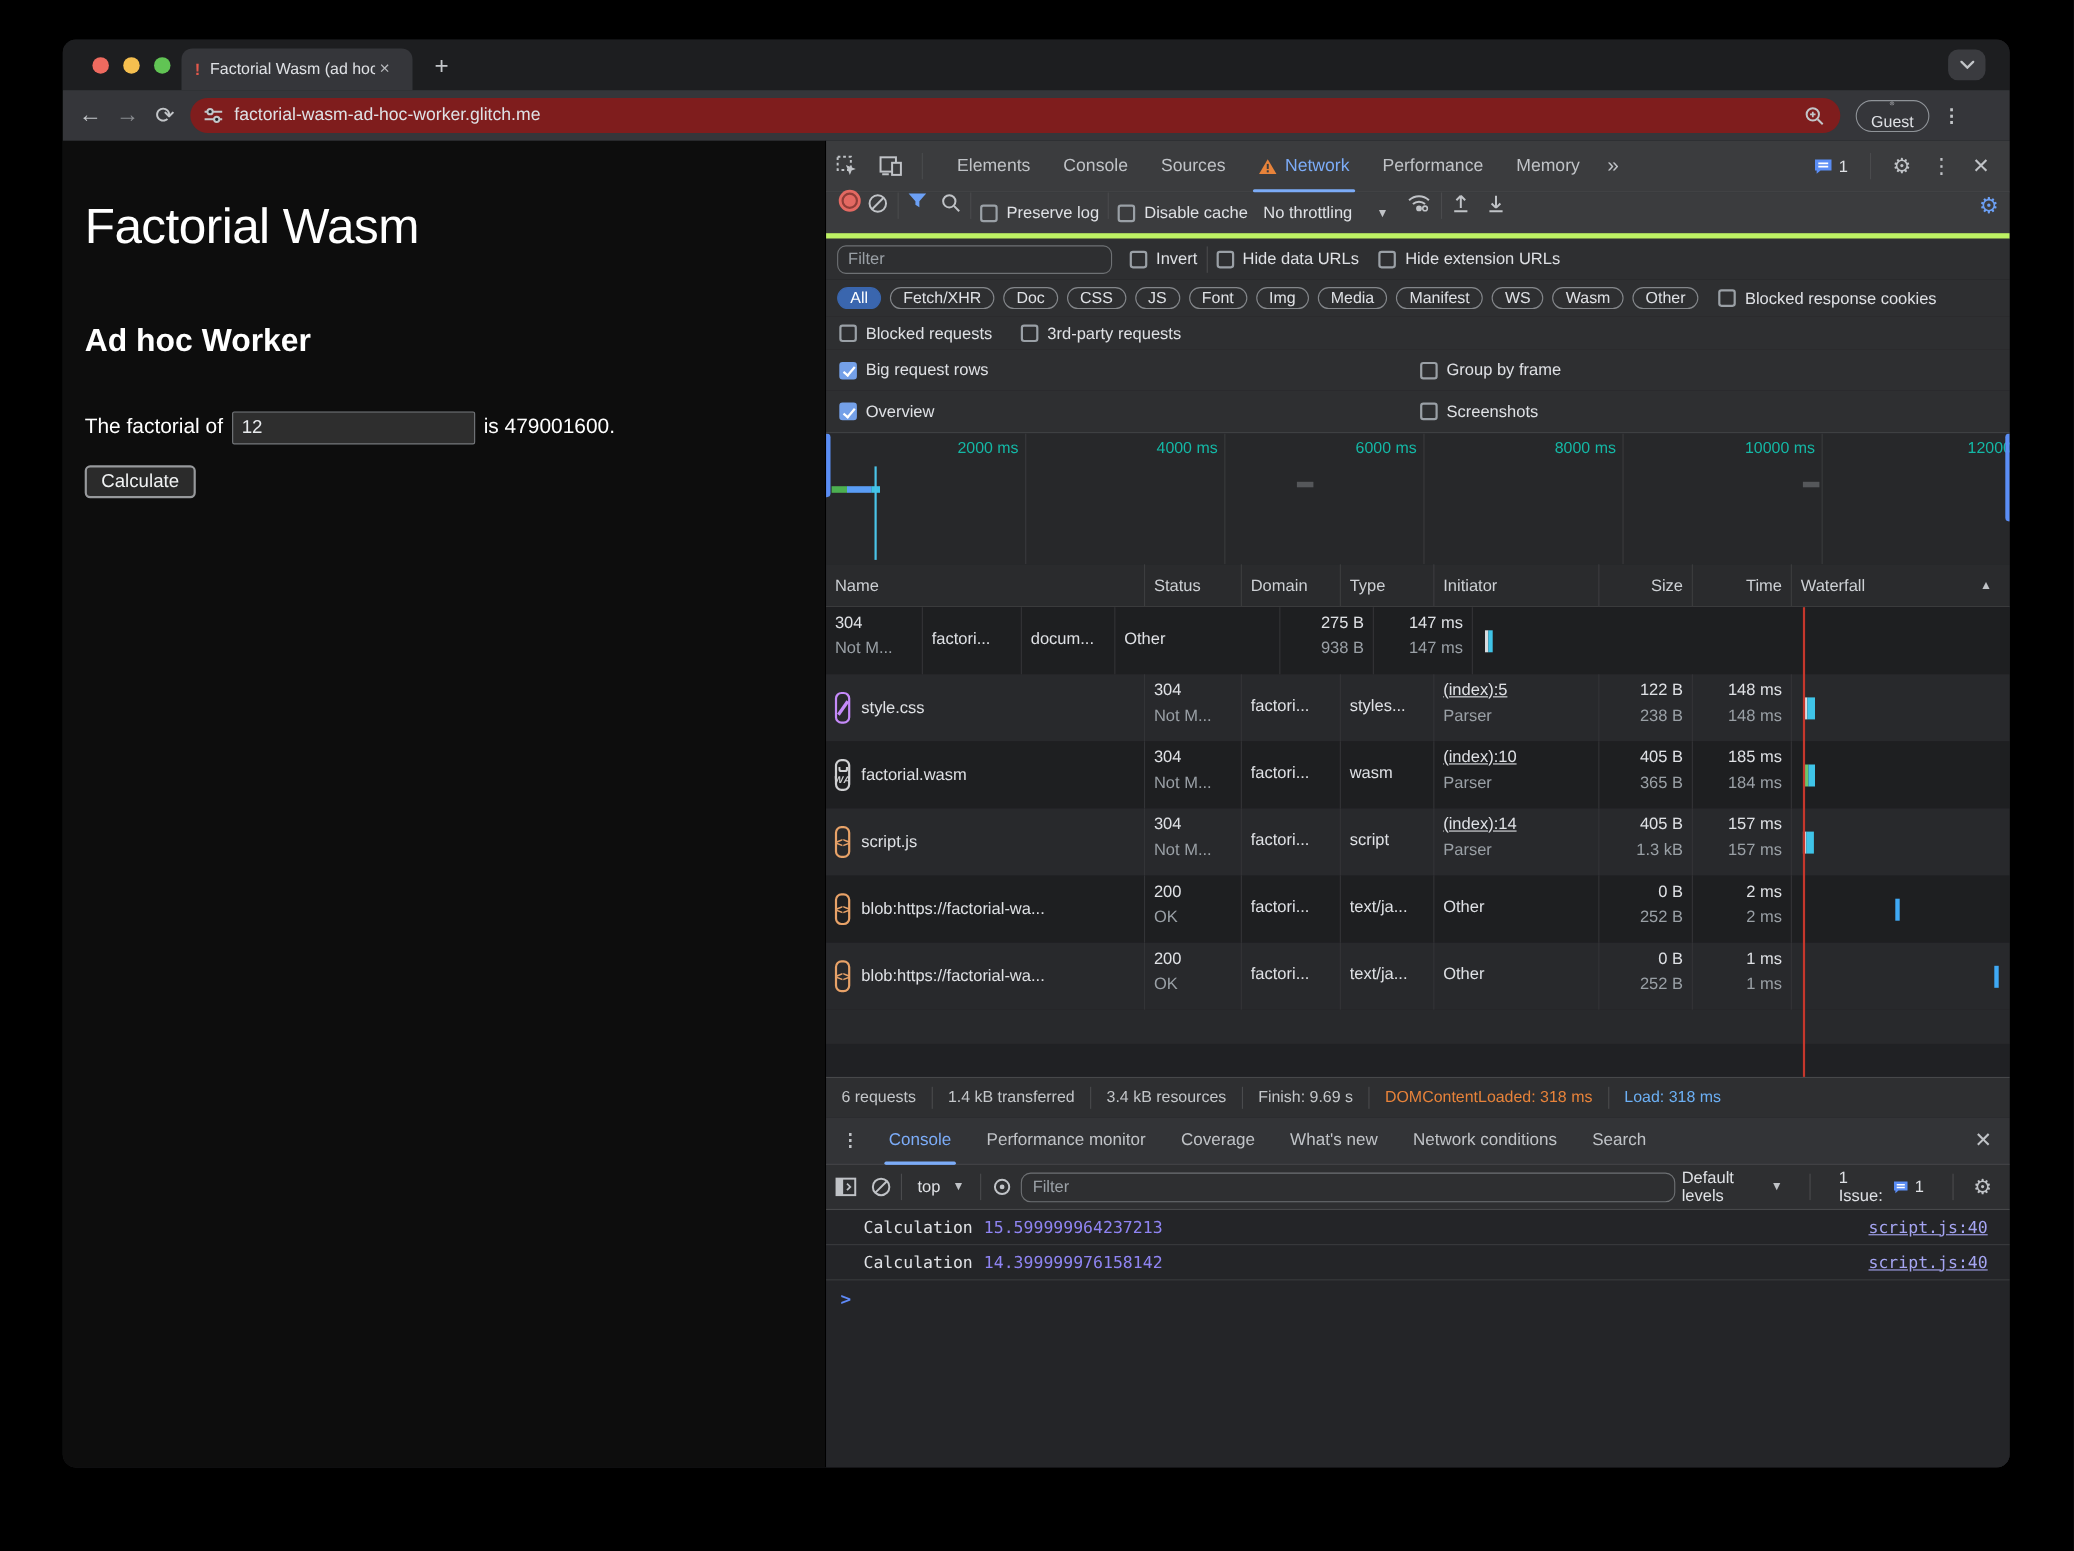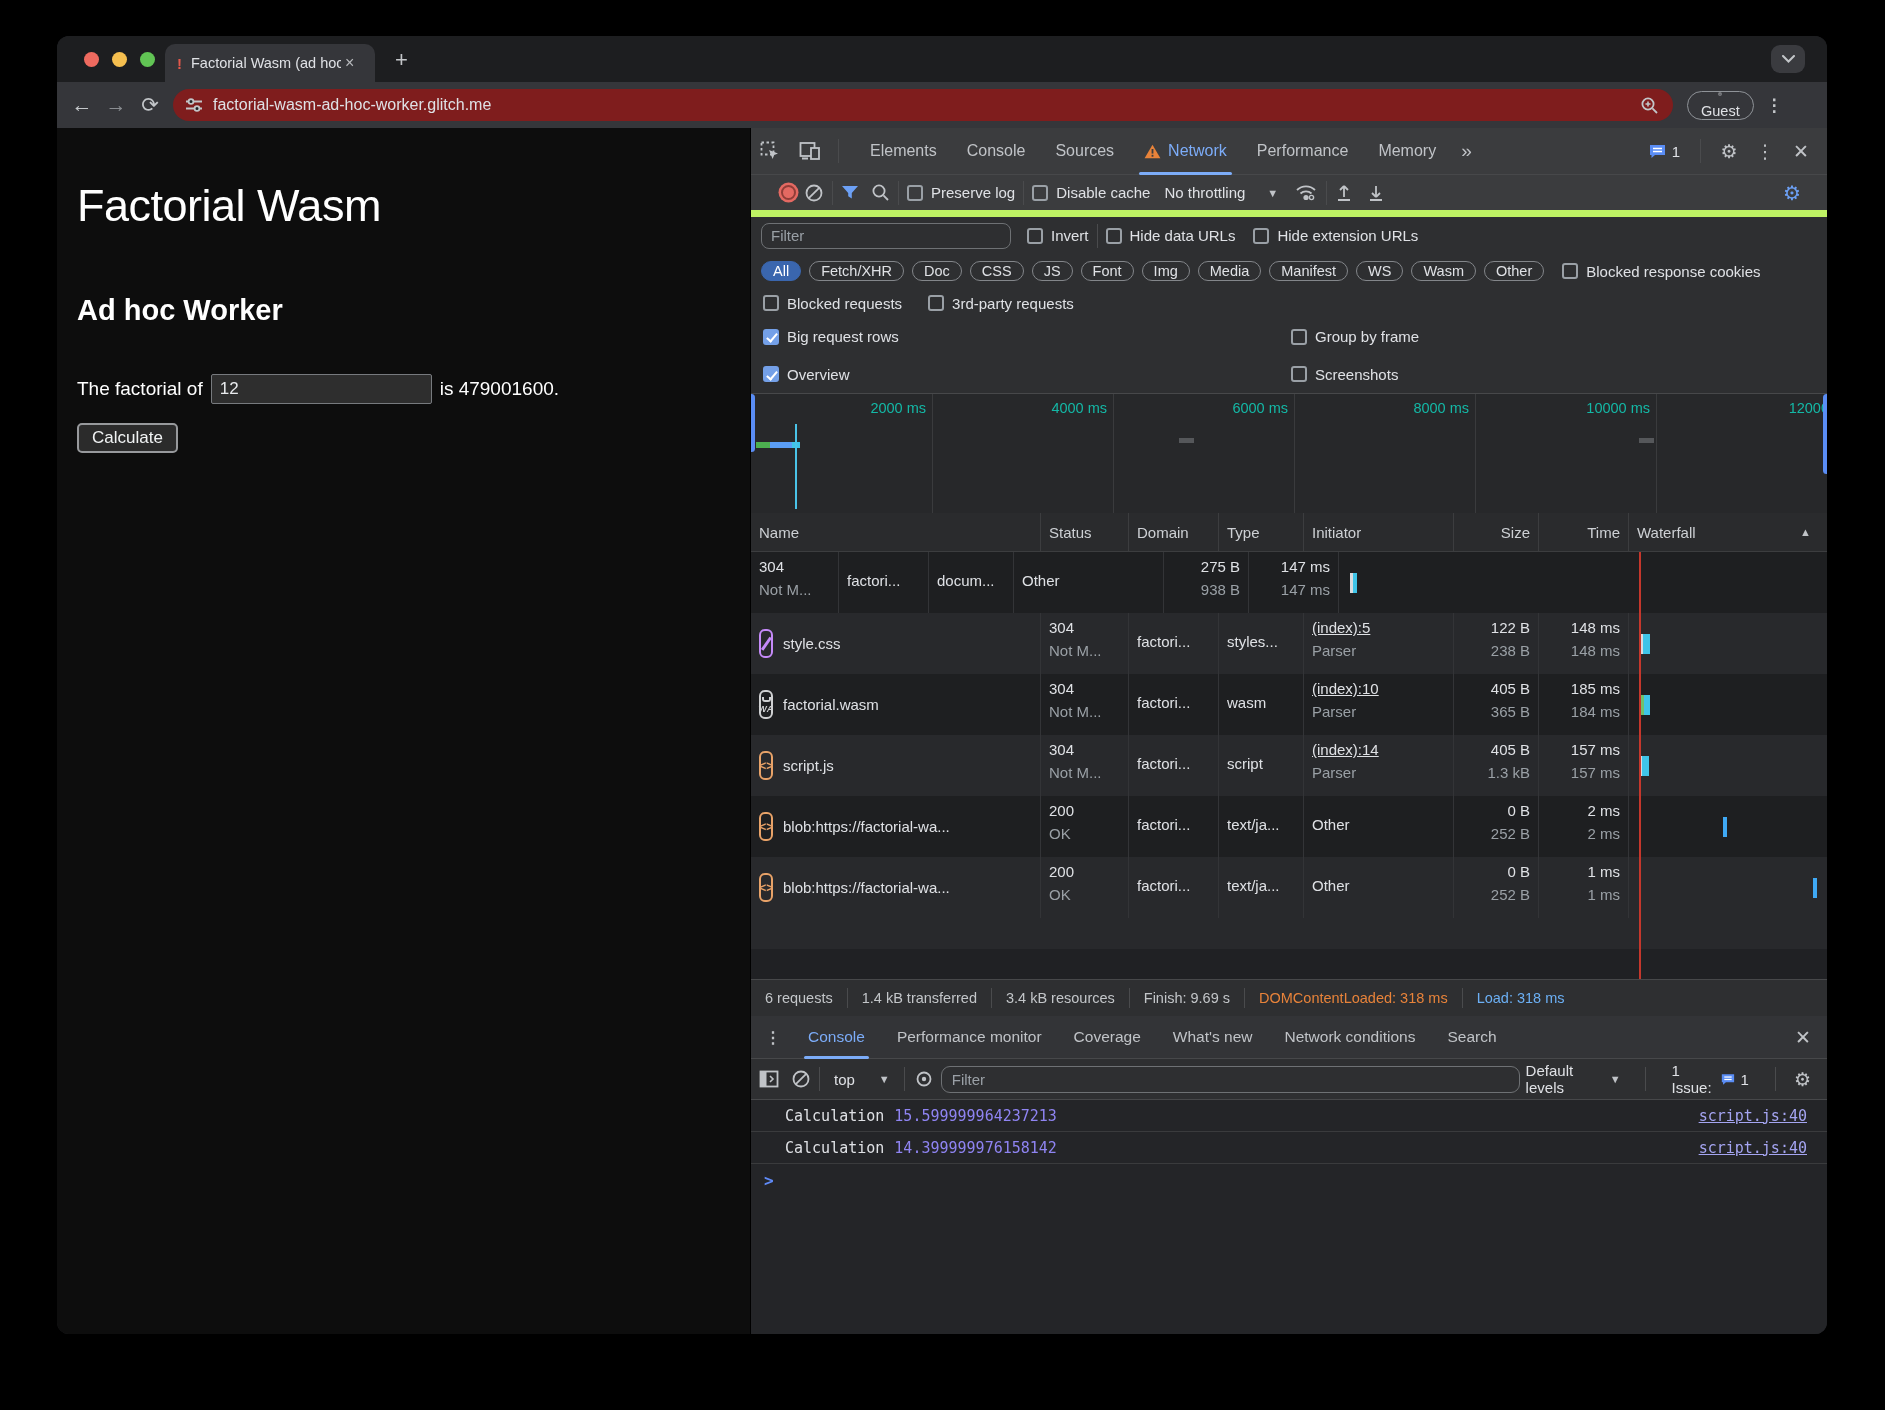--- a/index.html
+++ b/index.html
@@ -65,21 +65,21 @@
   .dt-tab.active { color:#7cacf8; }
   .dt-tab.active::after { content:""; position:absolute; left:10px; right:10px; bottom:0;
                           height:3px; background:#7cacf8; border-radius:2px; }
   .dt-more { color:#c0c3c7; font-size:19px; padding:0 10px; }
   .dt-right { margin-left:auto; display:flex; align-items:center; gap:4px; padding-right:10px; }
   .issue-pill { display:flex; align-items:center; gap:6px; color:#dfe1e5; padding:0 8px; }
   .icon-btn { width:32px; text-align:center; color:#c0c3c7; font-size:19px; }
 
   
   .dt-netbar { position:absolute; top:47px; left:0; right:0; height:42px; background:#3b3c3e;
-               display:flex; align-items:center; padding:0 26px; border-bottom:7px solid #bef264; }
+               display:flex; padding:0 10px; border-bottom:5px solid #bef264; }
   .rec-dot { width:15px; height:15px; border-radius:50%; background:#e46962; border:2.5px solid #913d38;
              box-shadow:0 0 0 2.5px #e46962; margin:0 8px 0 4px; }
   .chk { display:flex; align-items:center; gap:8px; color:#dfe1e5; font-size:15px; white-space:nowrap; }
   .box { width:16px; height:16px; border:2px solid #9aa0a6; border-radius:3px; flex:none; position:relative; background:transparent; }
   .box.on { background:#74a0e8; border-color:#74a0e8; }
   .box.on::after { content:""; position:absolute; left:4px; top:0.5px; width:4px; height:9px;
                    border:solid #fff; border-width:0 2.2px 2.2px 0; transform:rotate(40deg); }
   .throttle { display:flex; align-items:center; gap:22px; color:#dfe1e5; margin-left:14px; }
   .caret { font-size:11px; color:#c0c3c7; }
 
@@ -170,21 +170,21 @@
                           background:#7cacf8; border-radius:2px; }
   .dw-kebab { color:#c0c3c7; font-size:16px; font-weight:bold; padding:0 10px 0 14px; letter-spacing:1px; }
   .dw-close { margin-left:auto; color:#c0c3c7; font-size:19px; padding:0 16px; }
 
   .dw-toolbar { position:absolute; top:931px; left:0; right:0; height:41px; background:#2e2f31;
                 display:flex; align-items:center; padding:0 8px; border-bottom:1px solid #47484a; }
   .dw-filter { width:660px; height:27px; background:transparent; border:1px solid #6e7174; border-radius:9px;
                color:#dfe1e5; font-size:15px; padding:0 10px; margin-left:6px; font-family:"Liberation Sans",sans-serif; }
   .dw-filter::placeholder { color:#9aa0a6; }
   .dw-right { margin-left:auto; display:flex; align-items:center; gap:10px; padding-right:8px; }
-  .ctx-select { color:#dfe1e5; display:flex; align-items:center; gap:24px; padding:0 6px; }
+  .ctx-select { color:#dfe1e5; display:flex; align-items:center; gap:11px; padding:0 6px; }
 
   .console-area { position:absolute; top:972px; left:0; right:0; bottom:0; background:#242528;
                   font-family:"DejaVu Sans Mono", monospace; font-size:15px; }
   .cmsg { height:32px; display:flex; align-items:center; border-bottom:1px solid #3a3b3d; padding:0 20px 0 34px; }
   .cmsg .ctext { color:#dfe1e5; }
   .cmsg .cval { color:#8f84f2; margin-left:10px; }
   .cmsg .csrc { margin-left:auto; color:#a5a5f2; text-decoration:underline; }
   .cprompt { height:32px; display:flex; align-items:center; padding-left:13px; color:#5f8af8;
              font-weight:bold; font-size:16px; }
 

